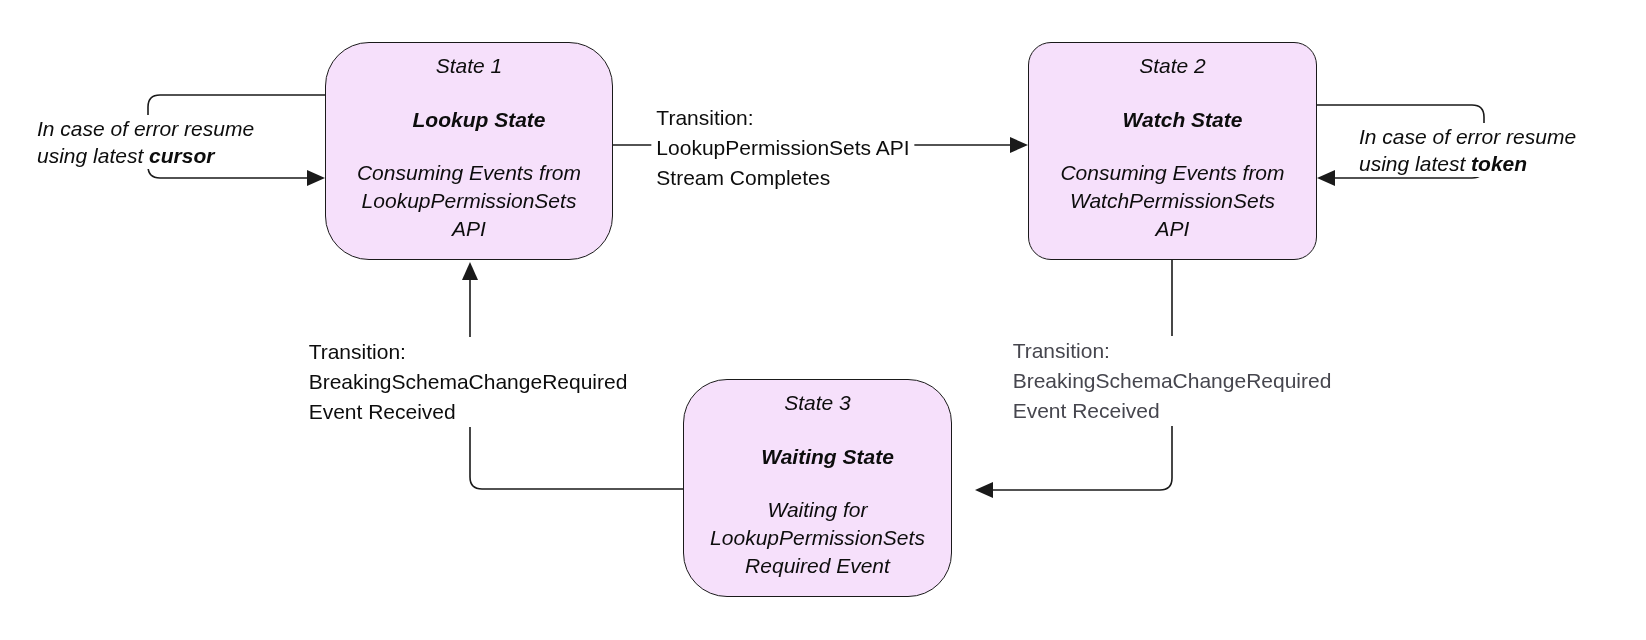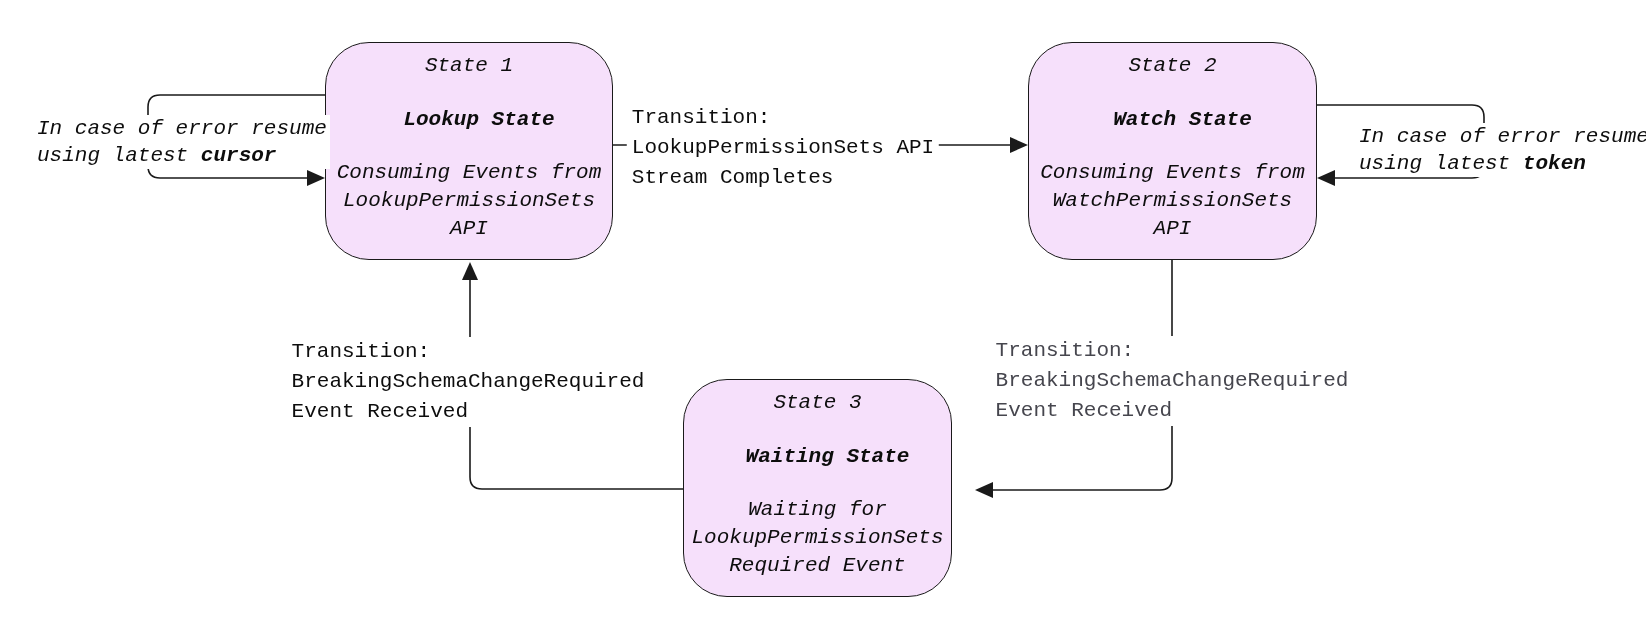--- a/index.html
+++ b/index.html
@@ -1,21 +1,21 @@
 <!DOCTYPE html>
 <html><head>
 <meta charset="utf-8">
 <style>
   html, body { margin: 0; padding: 0; background: #ffffff; }
   .canvas {
     position: relative;
     width: 1646px;
     height: 640px;
     background: #ffffff;
-    font-family: Liberation Mono, monospace;
+    font-family: Liberation Sans, sans-serif;
     color: #0d0d0d;
     overflow: hidden;
   }
   svg.wires { position: absolute; left: 0; top: 0; z-index: 1; }
   .state-box {
     position: absolute;
     z-index: 2;
     box-sizing: border-box;
     background: #f6e0fb;
     border: 1.6px solid #1a1a1a;
@@ -83,21 +83,21 @@
   <div class="state-box" style="left:325px; top:42px; width:288px; height:218px;">
     <div class="state-label">State 1</div>
     <div class="state-name">Lookup State</div>
     <div class="state-desc">
       <div>Consuming Events from</div>
       <div>LookupPermissionSets</div>
       <div>API</div>
     </div>
   </div>
 
-  <div class="state-box" style="left:1028px; top:42px; width:289px; height:218px;">
+  <div class="state-box" style="left:1028px; top:42px; width:289px; height:218px;border-radius:23px;">
     <div class="state-label">State 2</div>
     <div class="state-name">Watch State</div>
     <div class="state-desc">
       <div>Consuming Events from</div>
       <div>WatchPermissionSets</div>
       <div>API</div>
     </div>
   </div>
 
   <div class="state-box" style="left:683px; top:379px; width:269px; height:218px;">

